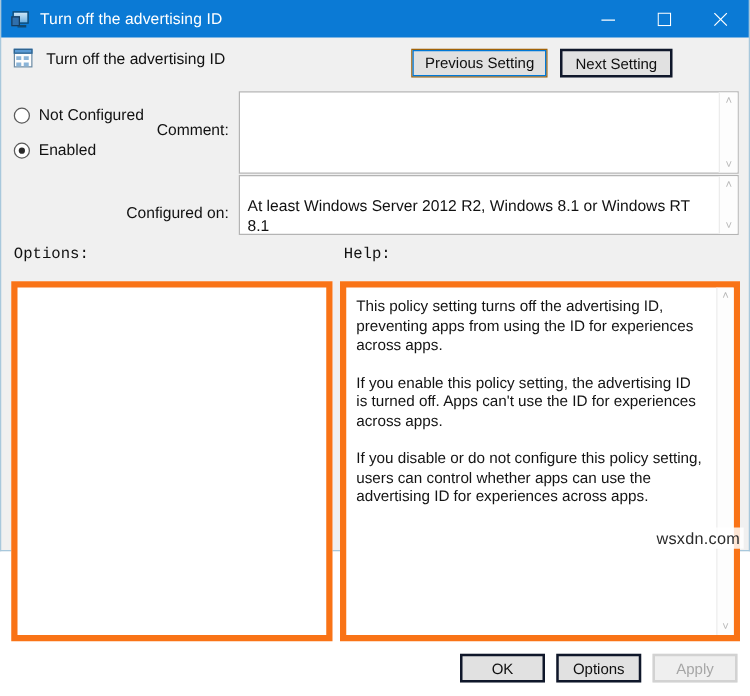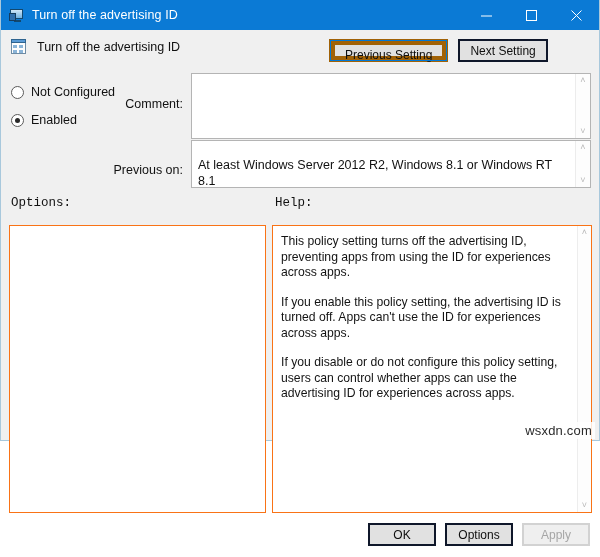--- a/index.html
+++ b/index.html
@@ -146,21 +146,21 @@
     background: #e1e1e1;
     border: 2px solid #0f172a;
     height: 23px;
     line-height: 21px;
     text-align: center;
     padding: 0 10px;
     box-sizing: border-box;
     white-space: nowrap;
   }
   .btn.focused {
-    border: 6px solid #a16207;
+    border: 1px solid #a16207;
     outline: 1px solid #0078d7;
     outline-offset: -2px;
   }
   .btn.disabled {
     color: #a6a6a6;
     background: #efefef;
     border-color: #d2d2d2;
   }
 
   
@@ -258,21 +258,21 @@
     color: #111;
     font-family: Liberation Mono, monospace;
   }
   .lbl-options { left: 10px; top: 196px; }
   .lbl-help { left: 274px; top: 196px; }
 
   
   .panel {
     position: absolute;
     background: #ffffff;
-    border: 1px solid #f97316;
+    border: 5px solid #f97316;
     box-sizing: border-box;
     display: flex;
     overflow: hidden;
   }
   .panel-options { left: 8px; top: 225px; width: 257px; height: 288px; }
   .panel-help { left: 271px; top: 225px; width: 320px; height: 288px; }
 
   .help-text {
     flex: 1;
     padding: 8px 9px 8px 8px;
@@ -385,21 +385,21 @@
 
   <div class="field-label lbl-comment">Comment:</div>
   <div class="textbox tb-comment">
     <div class="tb-text" placeholder=""></div>
     <div class="sbar">
       <span class="sbar-arrow">˄</span>
       <span class="sbar-arrow">˅</span>
     </div>
   </div>
 
-  <div class="field-label lbl-supported">Previous on:</div>
+  <div class="field-label lbl-supported">Configured on:</div>
   <div class="textbox tb-supported">
     <div class="tb-text">At least Windows Server 2012 R2, Windows 8.1 or Windows RT 8.1</div>
     <div class="sbar">
       <span class="sbar-arrow">˄</span>
       <span class="sbar-arrow">˅</span>
     </div>
   </div>
 
   <div class="col-label lbl-options">Options:</div>
   <div class="col-label lbl-help">Help:</div>

